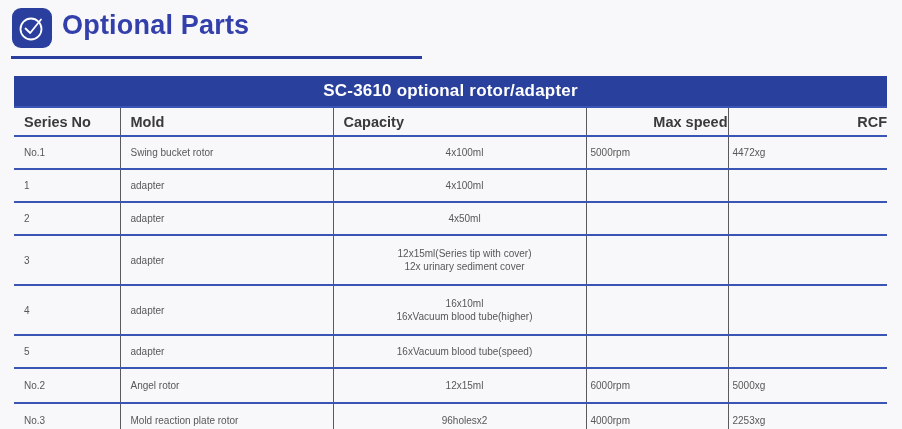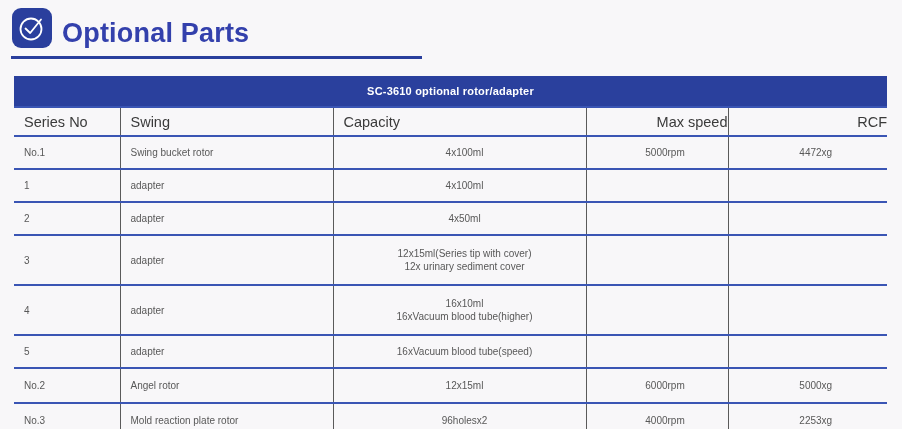--- a/index.html
+++ b/index.html
@@ -28,21 +28,21 @@
     top: 8px;
     width: 40px;
     height: 40px;
     border-radius: 9px;
     background: #2a3f9d;
   }
   .header-icon svg { display: block; }
   .page-title {
     position: absolute;
     left: 62px;
-    top: 18px;
+    top: 10px;
     font-size: 27px;
     font-weight: bold;
     letter-spacing: 0.2px;
     color: #3340ac;
     white-space: nowrap;
   }
   .title-rule {
     position: absolute;
     left: 11px;
     top: 56px;
@@ -57,21 +57,21 @@
     left: 14px;
     top: 76px;
     width: 873px;
   }
   .table-banner {
     height: 30px;
     line-height: 30px;
     background: #2a409d;
     color: #ffffff;
     text-align: center;
-    font-size: 11px;
+    font-size: 17px;
     font-weight: bold;
     letter-spacing: 0.2px;
   }
   table.parts {
     width: 873px;
     border-collapse: collapse;
     table-layout: fixed;
     background: #f8f7f9;
   }
   table.parts col.c-series   { width: 106px; }
@@ -93,29 +93,29 @@
     color: #585858;
     font-weight: normal;
   }
   table.parts th:first-child,
   table.parts td:first-child { border-left: none; }
   table.parts th:last-child,
   table.parts td:last-child { border-right: none; }
 
   table.parts thead th {
     height: 27px;
-    font-weight: normal;
+    font-weight: bold;
     color: #3a3a3a;
     font-size: 14.5px;
   }
   table.parts thead th.th-speed,
   table.parts thead th.th-rcf { text-align: right; padding-left: 0; }
 
   table.parts td.cell-speed,
-  table.parts td.cell-rcf { text-align: center; padding-left: 16px; }
+  table.parts td.cell-rcf { padding-left: 4px; }
 
   .row-h-1 td { height: 31px; }
   .row-h-2 td { height: 33px; }
   .row-h-3 td { height: 48px; }
 
   .cap-line { display: block; line-height: 1.35; text-align: center; }
 </style>
 </head>
 <body>
 
@@ -141,21 +141,21 @@
     <colgroup>
       <col class="c-series">
         <col class="c-name">
         <col class="c-capacity">
       <col class="c-speed">
         <col class="c-rcf">
     </colgroup>
     <thead>
       <tr>
         <th>Series No</th>
-        <th>Swing</th>
+        <th>Mold</th>
         <th>Capacity</th>
         <th class="th-speed">Max speed</th>
         <th class="th-rcf">RCF</th>
       </tr>
     </thead>
     <tbody>
         <tr class="row-h-1">
           <td>No.1</td>
           <td>Swing bucket rotor</td>
           <td>

